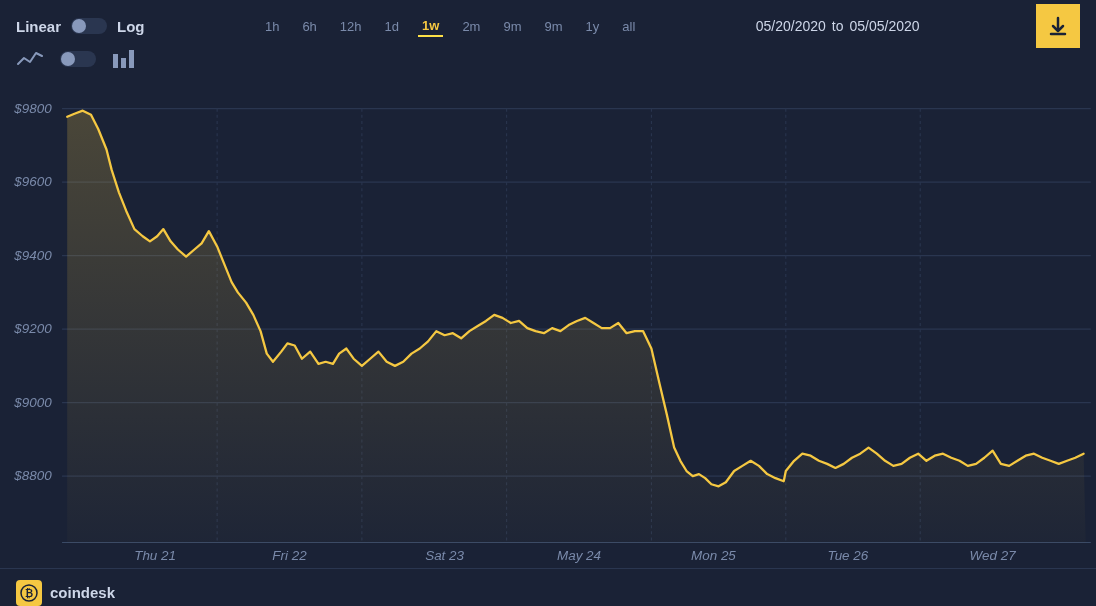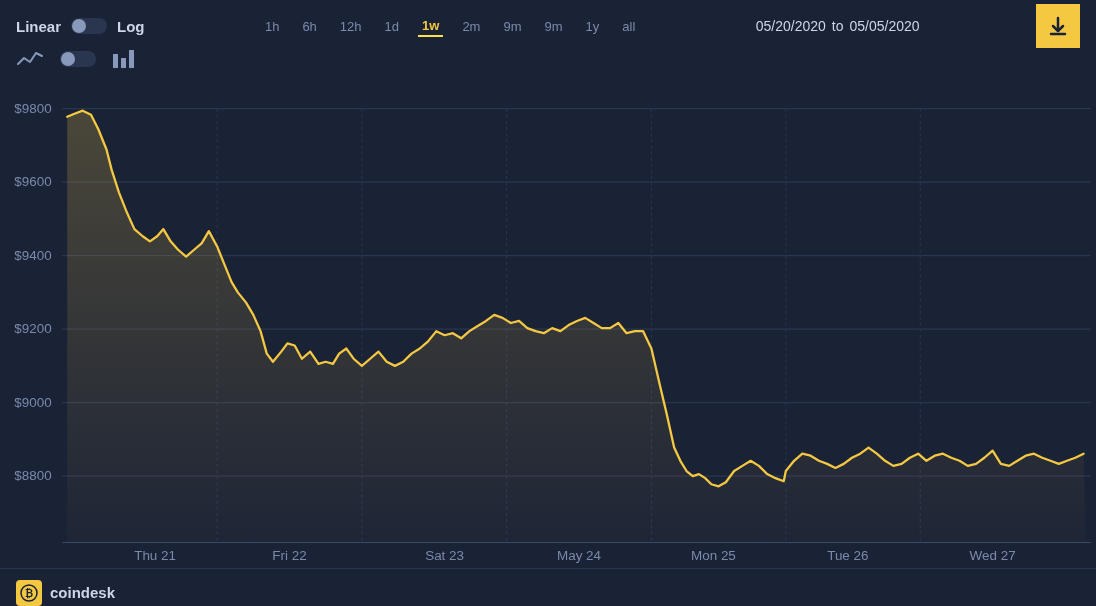--- a/index.html
+++ b/index.html
@@ -101,20 +101,21 @@
       display: flex;
       align-items: center;
       cursor: pointer;
       color: #7a8aaa;
     }
 
     .chart-area {
       position: relative;
       width: 100%;
       height: 490px;
+      font-style: italic;
     }
 
     .chart-svg {
       width: 100%;
       height: 100%;
     }
 
     .footer {
       display: flex;
       align-items: center;

